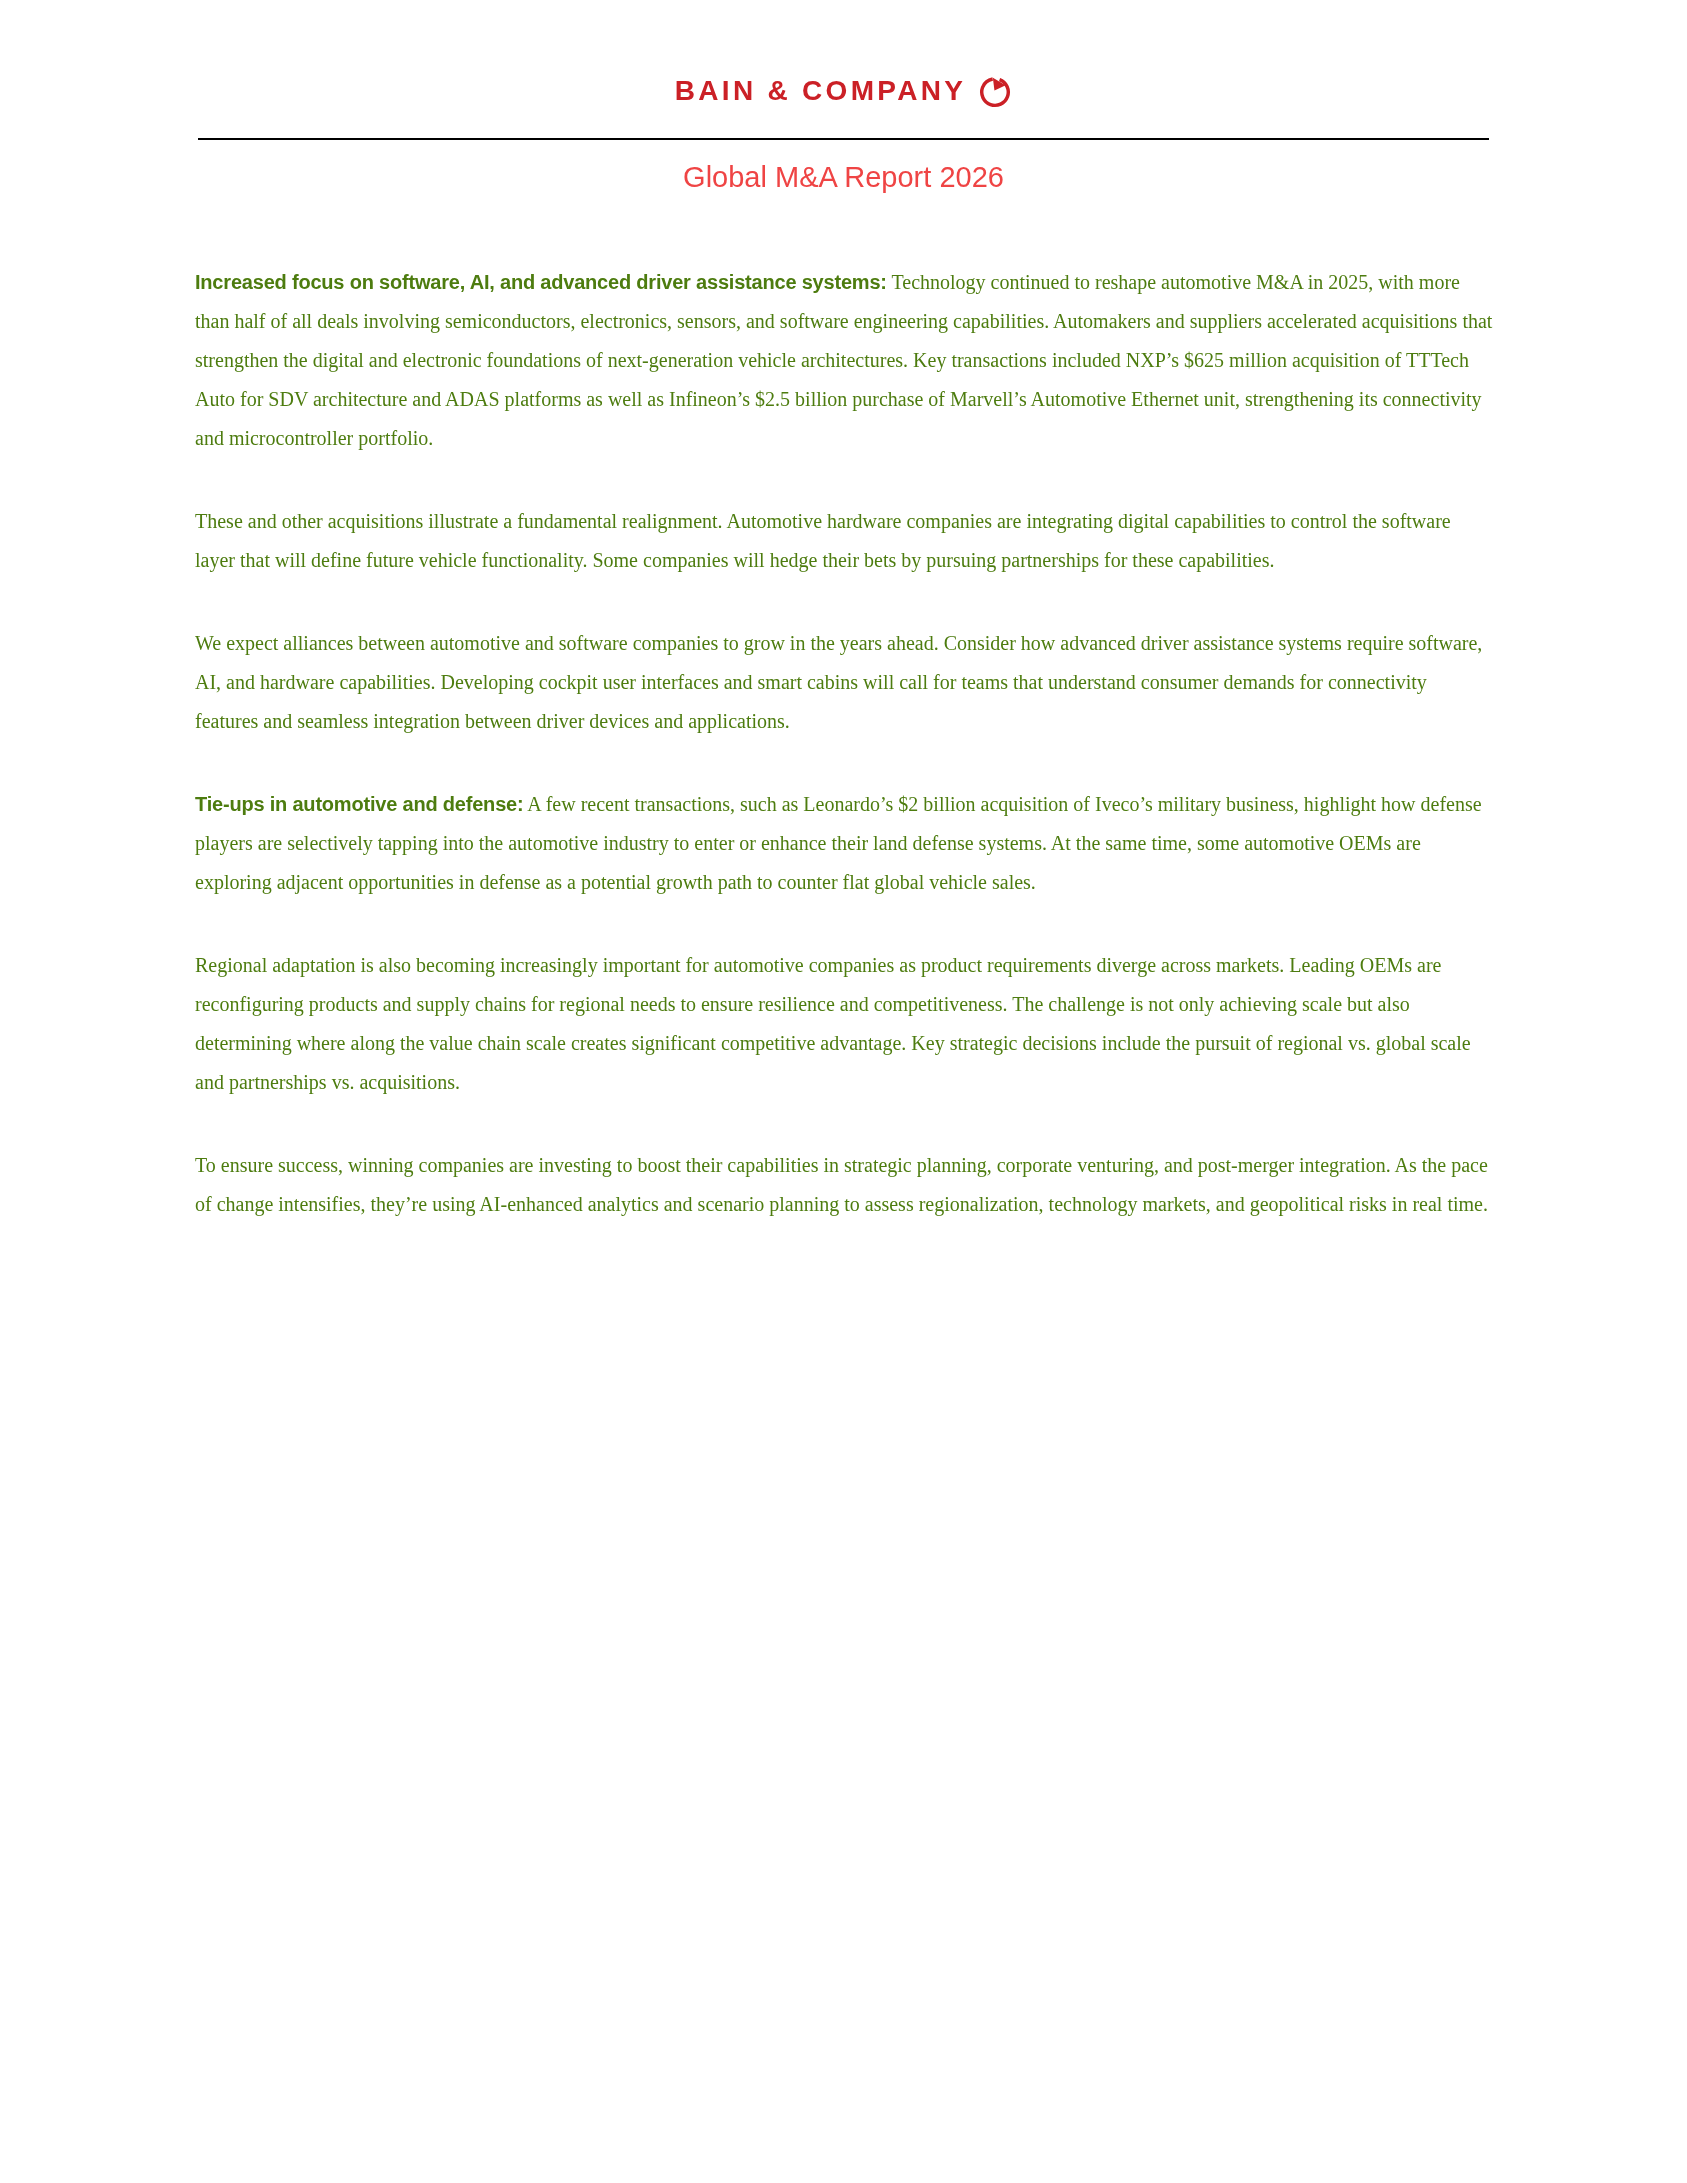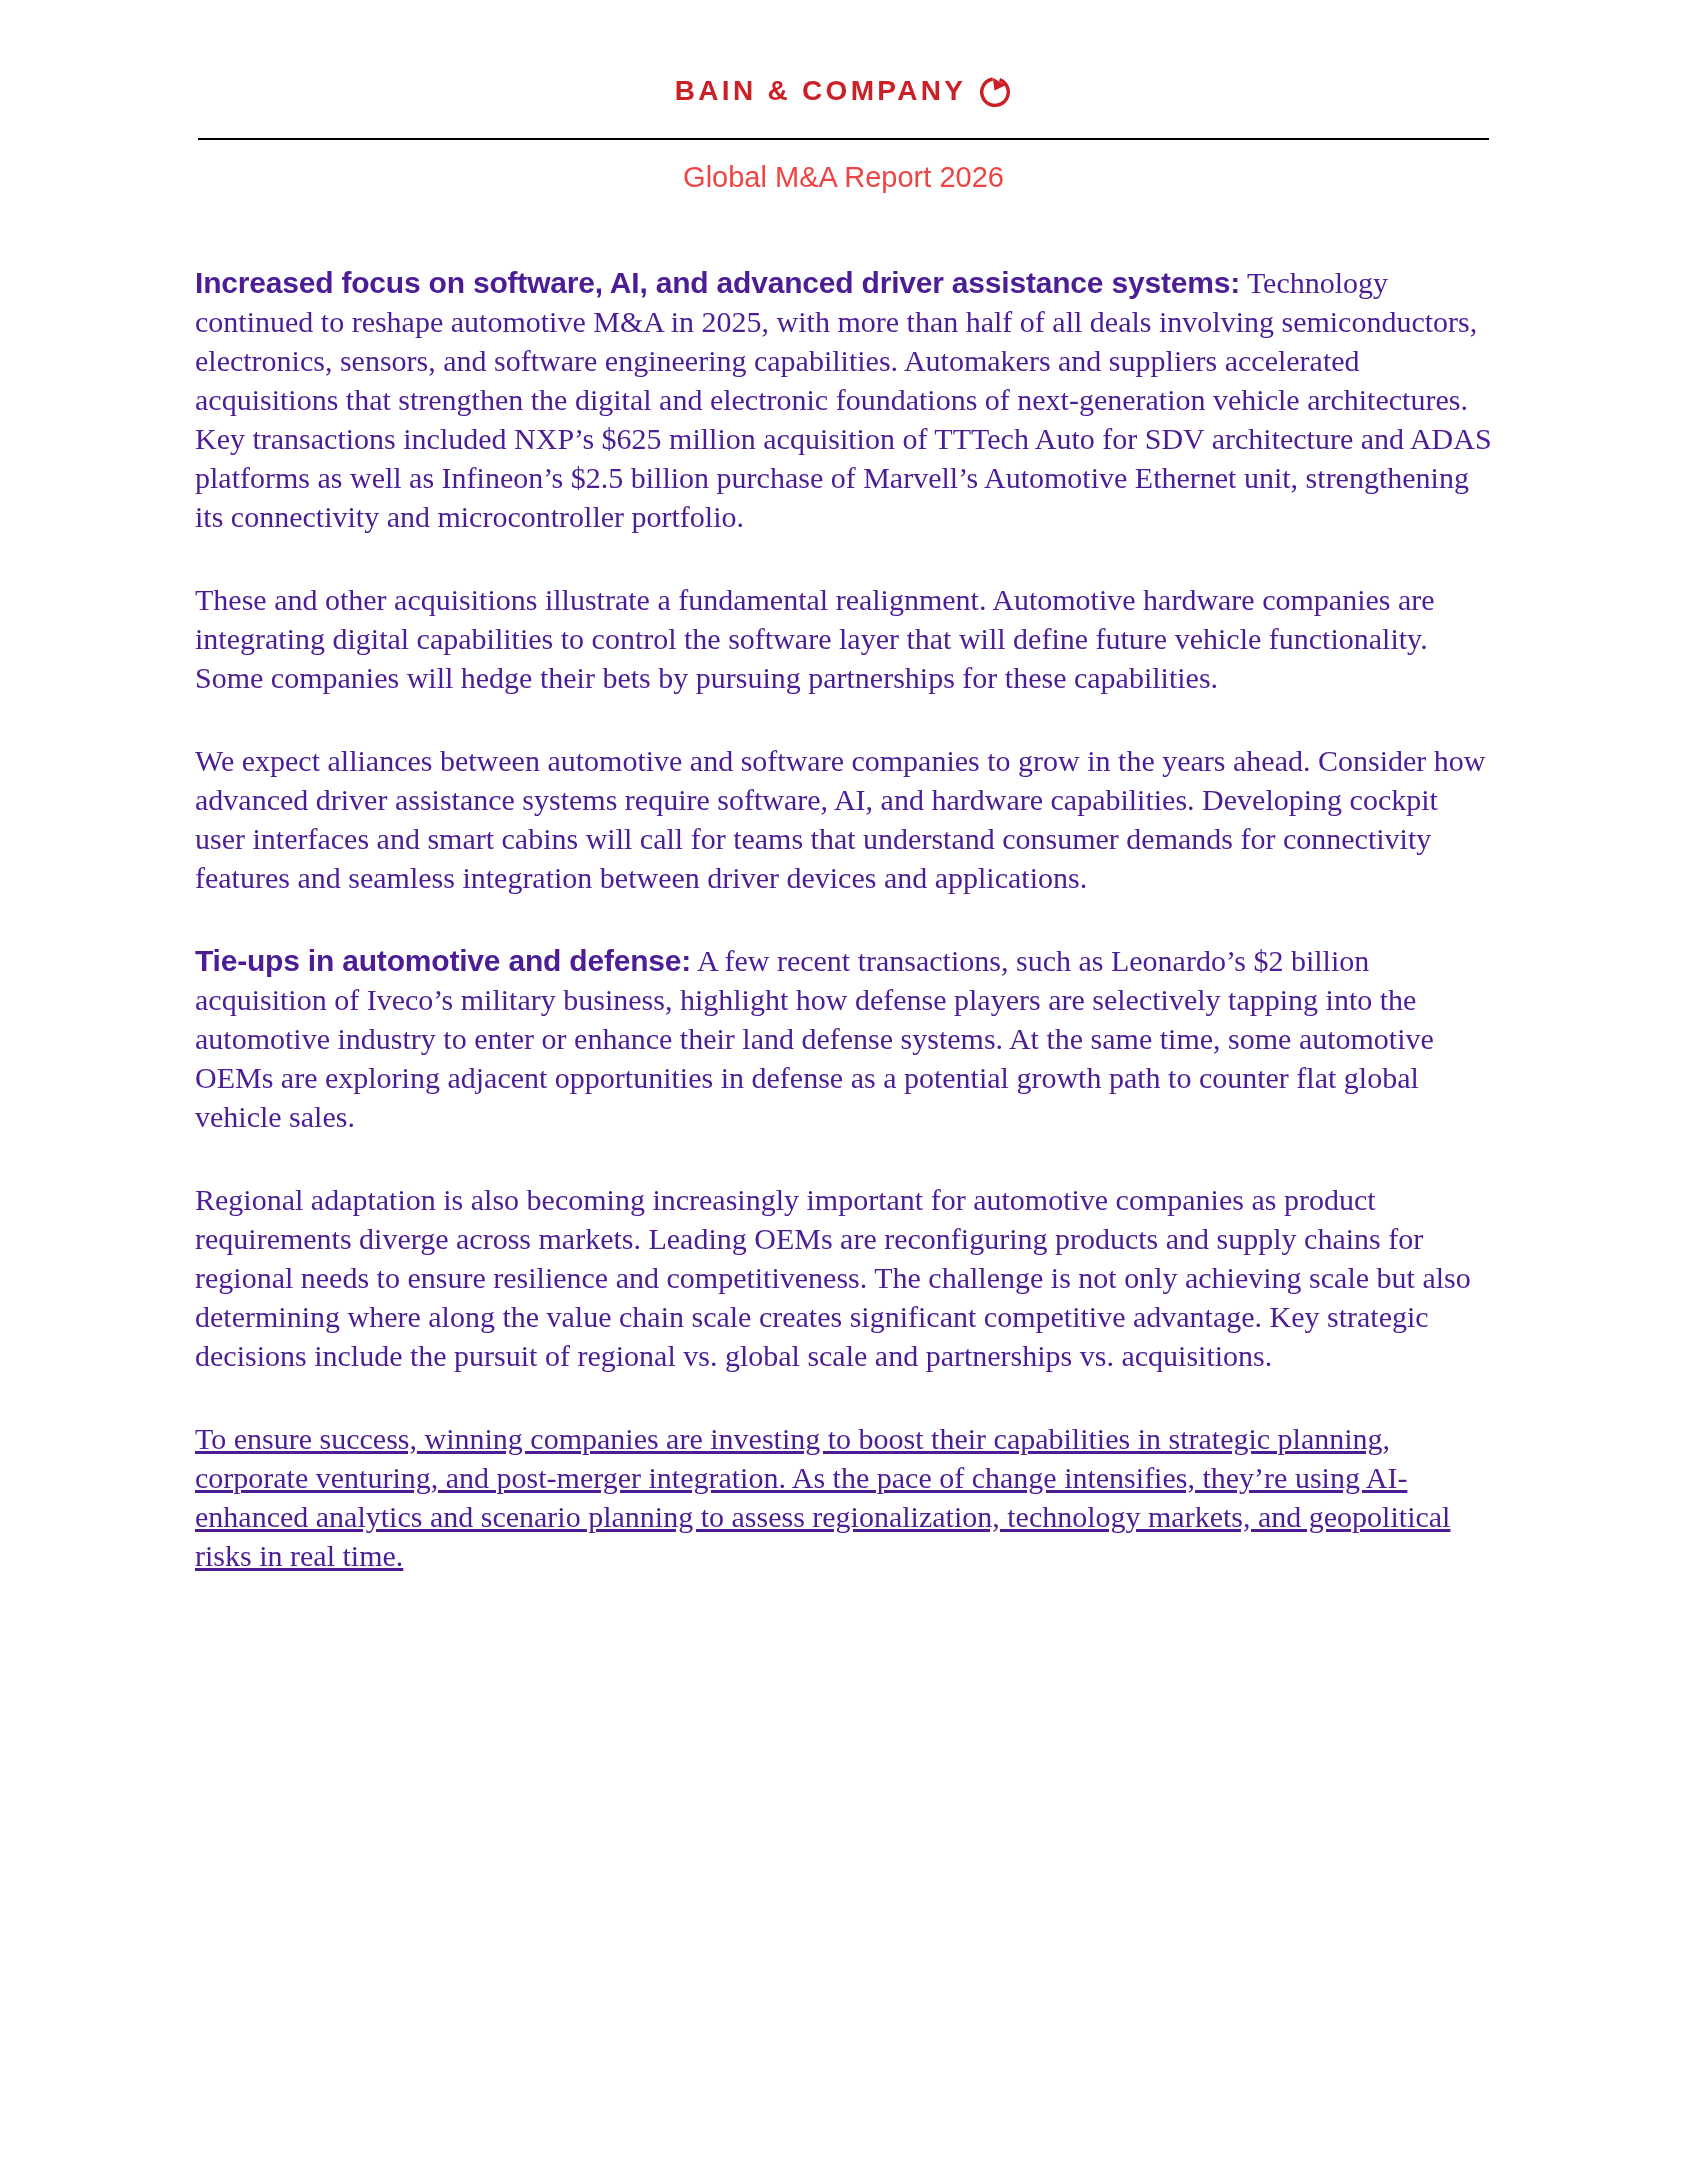--- a/index.html
+++ b/index.html
@@ -49,27 +49,27 @@
     text-align: center;
     font-family: "Liberation Sans", sans-serif;
     font-size: 29px;
     color: #ef4444;
   }
   .content {
     position: absolute;
     top: 263px;
     left: 195px;
     width: 1298px;
-    font-size: 30px;
+    font-size: 20px;
     line-height: 39px;
     text-align: left;
-    color: #4c1d95;
+    color: #4d7c0f;
   }
   .para { margin: 0 0 44px 0; }
-  .para:last-child { margin-bottom: 0; text-decoration: underline; }
+  .para:last-child { margin-bottom: 0; }
   .lead {
     font-family: "Liberation Sans", sans-serif;
     font-weight: 700;
     letter-spacing: -0.2px;
   }
   .page-number {
     position: absolute;
     top: 2101px;
     left: 0;
     width: 100%;

